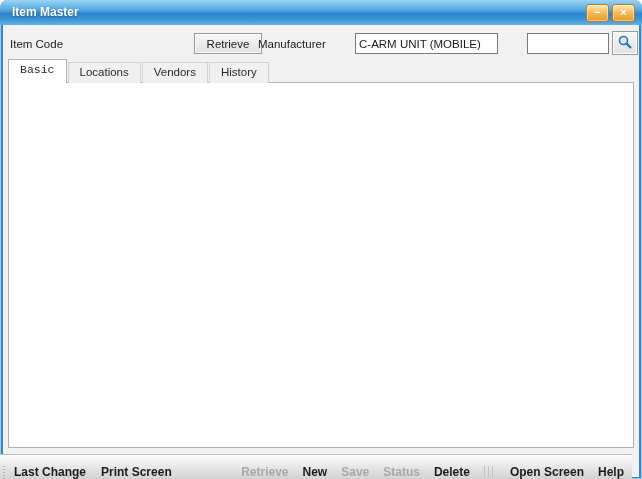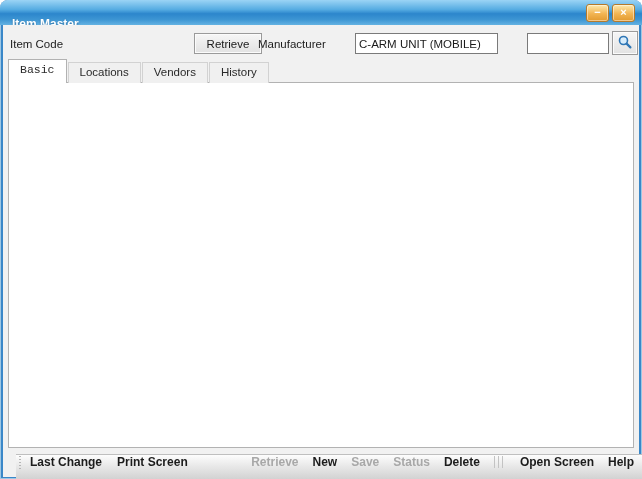--- a/index.html
+++ b/index.html
@@ -4,21 +4,21 @@
 <style>
   html,body{margin:0;padding:0;background:#ffffff;}
   .win{position:relative;width:642px;height:479px;font-family:"Liberation Sans",sans-serif;
        font-size:11.5px;color:#1a1a1a;background:#3a87c8;border-radius:8px 8px 0 0;overflow:hidden;
        box-shadow:0 0 0 1px #9ec7e4 inset;}
   .win-body{position:absolute;left:3px;right:3px;top:25px;bottom:2px;background:#f1f1f1;}
   
   .titlebar{position:absolute;left:0;top:0;right:0;height:25px;
       background:linear-gradient(180deg,#9bd4f5 0%,#56ace2 38%,#2c86cc 55%,#3d95d3 78%,#63b2e2 100%);
       border-radius:8px 8px 0 0;}
-  .title{position:absolute;left:12px;top:17px;color:#fff;font-weight:bold;font-size:12px;
+  .title{position:absolute;left:12px;top:5px;color:#fff;font-weight:bold;font-size:12px;
       text-shadow:0 1px 2px rgba(10,60,110,.65);}
   .tbbtn{position:absolute;top:4px;width:21px;height:16px;border-radius:3px;text-align:center;
       background:linear-gradient(180deg,#fde9ad 0%,#f2b452 55%,#e29a2f 100%);
       border:1px solid #b57a2b;box-shadow:inset 0 0 0 1px rgba(255,255,255,.45);
       color:#fff;font-weight:bold;font-size:11px;line-height:15px;cursor:default;}
   .tbbtn.min{right:33px;}
   .tbbtn.close{right:7px;}
   
   .lbl{position:absolute;white-space:nowrap;color:#1c1c1c;}
   .inp{position:absolute;border:1px solid #7a7a7a;background:#fff;font-family:"Liberation Sans",sans-serif;
@@ -43,23 +43,23 @@
   .grp-title{position:absolute;background:#fff;padding:0 4px;white-space:nowrap;color:#2a2a2a;}
   
   .tabstrip{position:absolute;left:8px;top:61px;height:22px;display:flex;align-items:flex-end;z-index:3;}
   .tab{padding:3px 11px 3px 11px;border:1px solid #d2d2d2;border-bottom:none;background:#f0f0f0;
       color:#2a2a2a;margin-right:1px;height:14px;}
   .tab.active{background:#fff;border-color:#b2b2b2;height:17px;position:relative;z-index:4;font-family:Liberation Mono, monospace;}
   .panel{position:absolute;left:8px;top:82px;width:626px;height:366px;background:#fff;
       border:1px solid #b2b2b2;box-sizing:border-box;z-index:1;}
   textarea.inp{resize:none;}
   
-  .statusbar{position:absolute;left:0;right:0;bottom:0;height:24px;
+  .statusbar{position:absolute;left:0;right:10px;bottom:0;height:24px;
       background:linear-gradient(180deg,#fdfdfd 0%,#e9e9e9 45%,#d2d2d2 100%);
-      border-top:1px solid #bfbfbf;display:flex;align-items:flex-start;font-weight:bold;font-size:12px;margin-left:16px;}
+      border-top:1px solid #bfbfbf;display:flex;align-items:flex-end;font-weight:bold;font-size:12px;}
   .statusbar .grip-left{width:2px;height:14px;margin-left:3px;
       background:repeating-linear-gradient(0deg,#b5b5b5 0 1px,transparent 1px 3px);}
   .sb-left{display:flex;gap:15px;margin-left:9px;}
   .sb-right{display:flex;gap:14px;margin-left:auto;margin-right:8px;align-items:center;}
   .sb-item{color:#1c1c1c;cursor:default;}
   .sb-item.dis{color:#a8a8a8;}
   .sb-grip{width:12px;height:12px;
       background:repeating-linear-gradient(90deg,#c3c3c3 0 1px,transparent 1px 4px);}
   .searchbtn{display:flex;align-items:center;justify-content:center;}
 </style>

